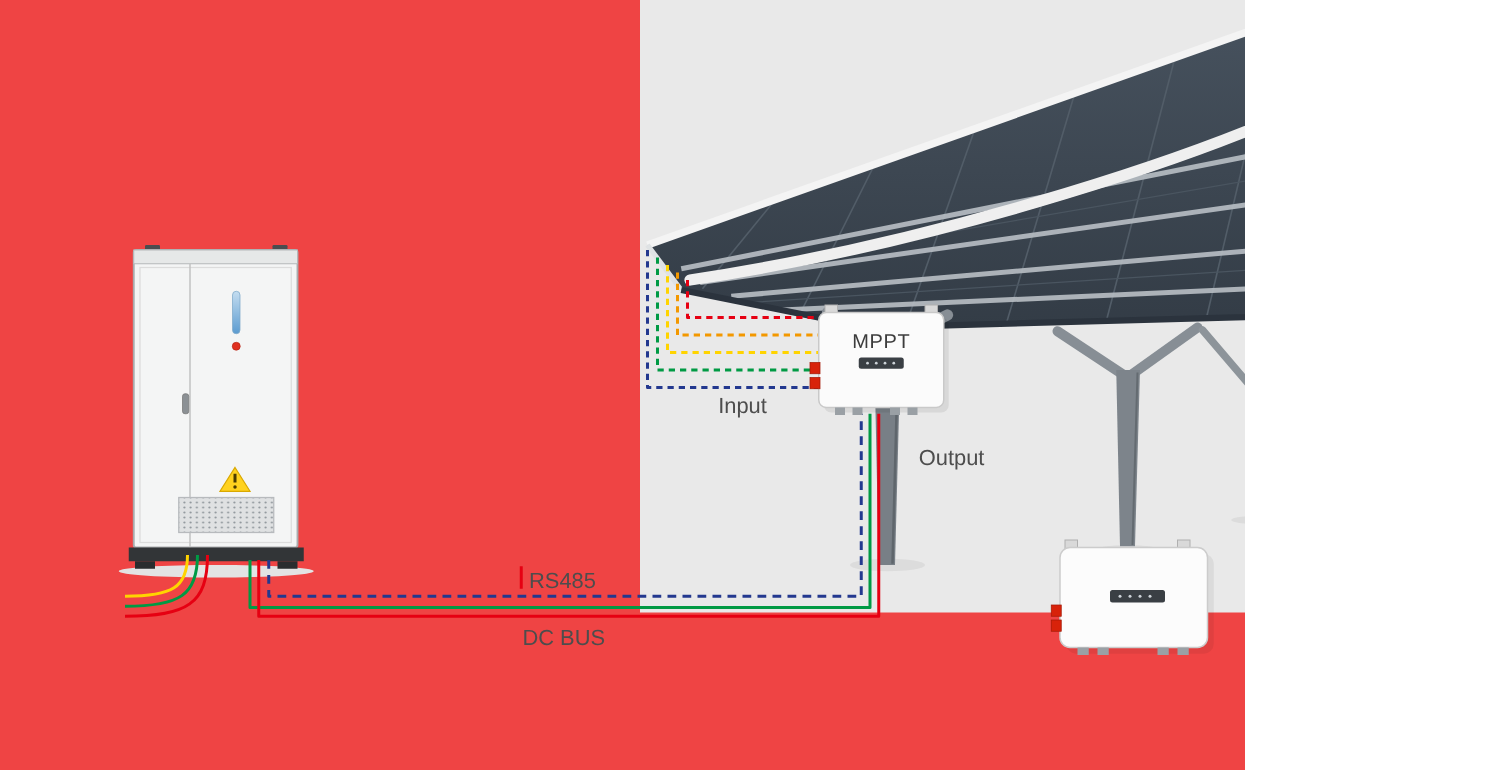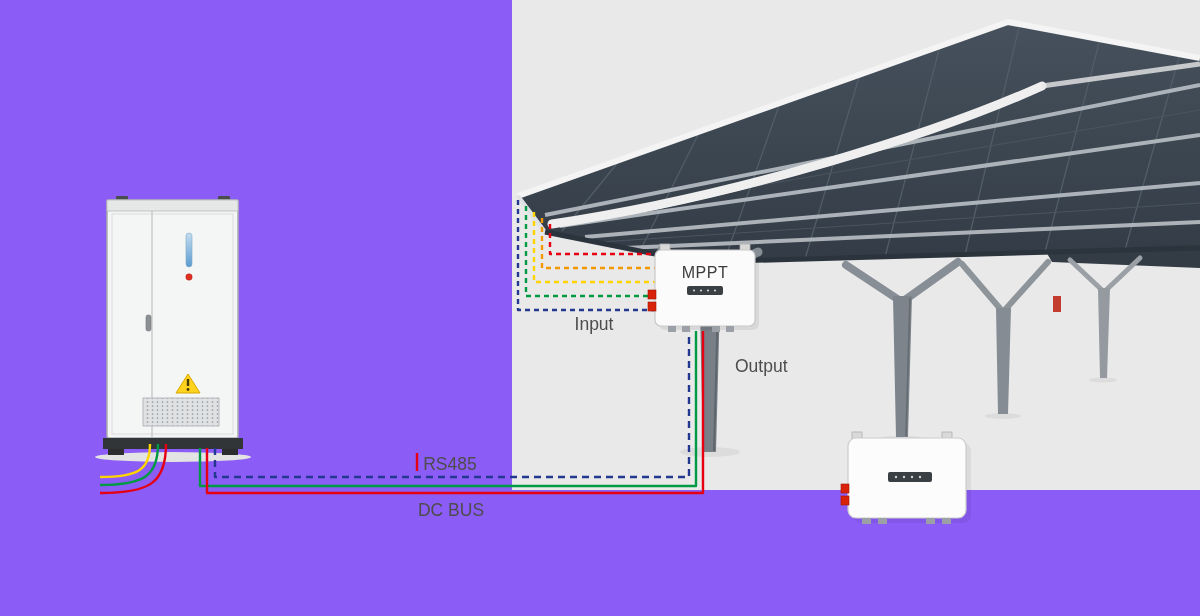--- a/index.html
+++ b/index.html
@@ -1,16 +1,16 @@
 <!DOCTYPE html>
 <html style="--wire-red: #e60012; --wire-green: #009a44; --wire-yellow: #ffd400; --wire-orange: #f39800; --wire-blue: #23388f; --photo-background: #e9e9e9; --panel-underside: #3e4955; --structure-gray: #787f86; --connector-red: #d8220a; --label-text: #4d4d4d;"><head>
 <meta charset="utf-8">
 <style>
   html,body{margin:0;padding:0;background:#ffffff;}
-  .stage{position:relative;width:1200px;height:616px;background:#8b5cf6;overflow:hidden;
+  .stage{position:relative;width:996px;height:616px;background:#ef4444;overflow:hidden;
          font-family:"Liberation Sans",sans-serif;}
   svg{display:block;}
   .label{font-family:"Liberation Sans",sans-serif;font-size:17.5px;fill:var(--label-text,#4d4d4d);}
   .mppt-label{font-family:"Liberation Sans",sans-serif;font-size:16px;fill:#3c3c3c;letter-spacing:.5px;}
   .wire{fill:none;stroke-width:2.4;stroke-linejoin:round;stroke-linecap:butt;}
   .dashed{stroke-dasharray:7 5;}
   .dashed-sm{stroke-dasharray:5 4;}
   .c-red{stroke:var(--wire-red,#e60012);}
   .c-green{stroke:var(--wire-green,#009a44);}
   .c-yellow{stroke:var(--wire-yellow,#ffd400);}

